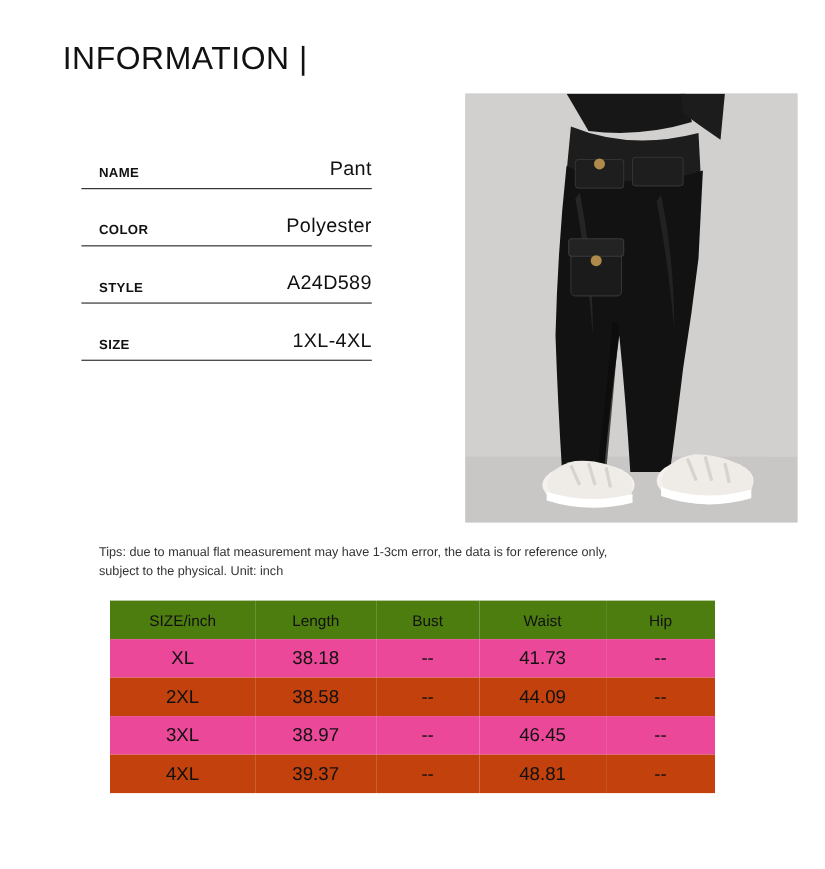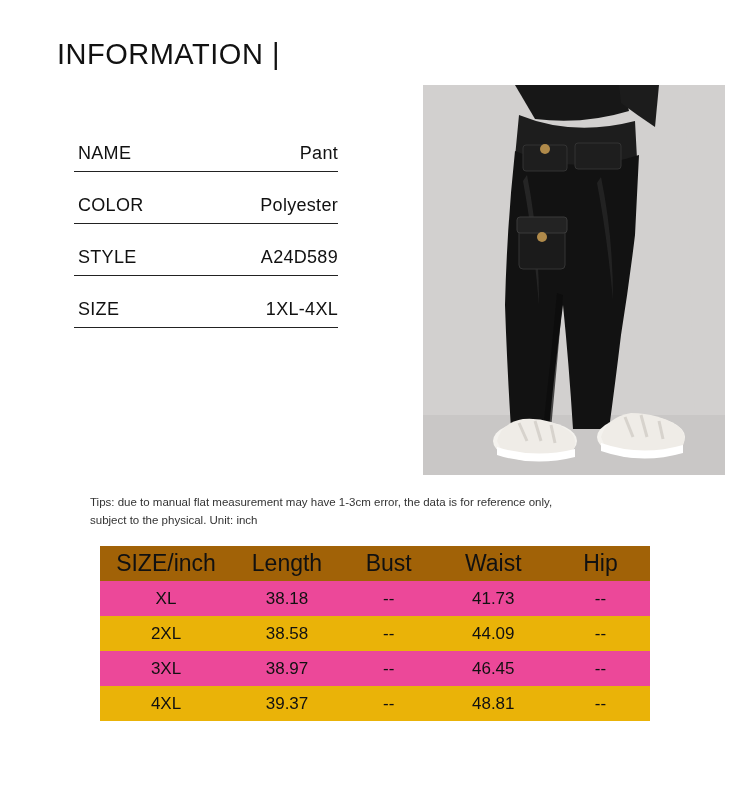--- a/index.html
+++ b/index.html
@@ -43,25 +43,26 @@
     position: relative;
     height: 52px;
     border-bottom: 1px solid #222;
     box-sizing: border-box;
   }
   .spec-row.tall {
     height: 90px;
   }
   .spec-key {
     position: absolute;
-    left: 4px;
+    left: 16px;
     bottom: 7px;
-    font-size: 18px;
+    font-size: 12px;
     color: #111;
     letter-spacing: 0.3px;
+    font-weight: bold;
   }
   .spec-val {
     position: absolute;
     right: 0;
     bottom: 7px;
     font-size: 18px;
     color: #111;
     letter-spacing: 0.3px;
   }
   .spec-row.tall .spec-val {
@@ -105,28 +106,28 @@
   }
   .size-table td, .size-table th {
     height: 35px;
     text-align: center;
     font-size: 17px;
     font-weight: 400;
     color: #111;
     padding: 0;
   }
   .size-table thead th {
-    background: #a16207;
-    font-size: 23px;
+    background: #4d7c0f;
+    font-size: 14px;
   }
   .size-table tbody tr.odd td {
     background: #ec4899;
   }
   .size-table tbody tr.even td {
-    background: #eab308;
+    background: #c2410c;
   }
   .col-0 { width: 24%; }
   .col-1 { width: 20%; }
   .col-2 { width: 17%; }
   .col-3 { width: 21%; }
   .col-4 { width: 18%; }
 </style>
 </head>
 <body>
 

